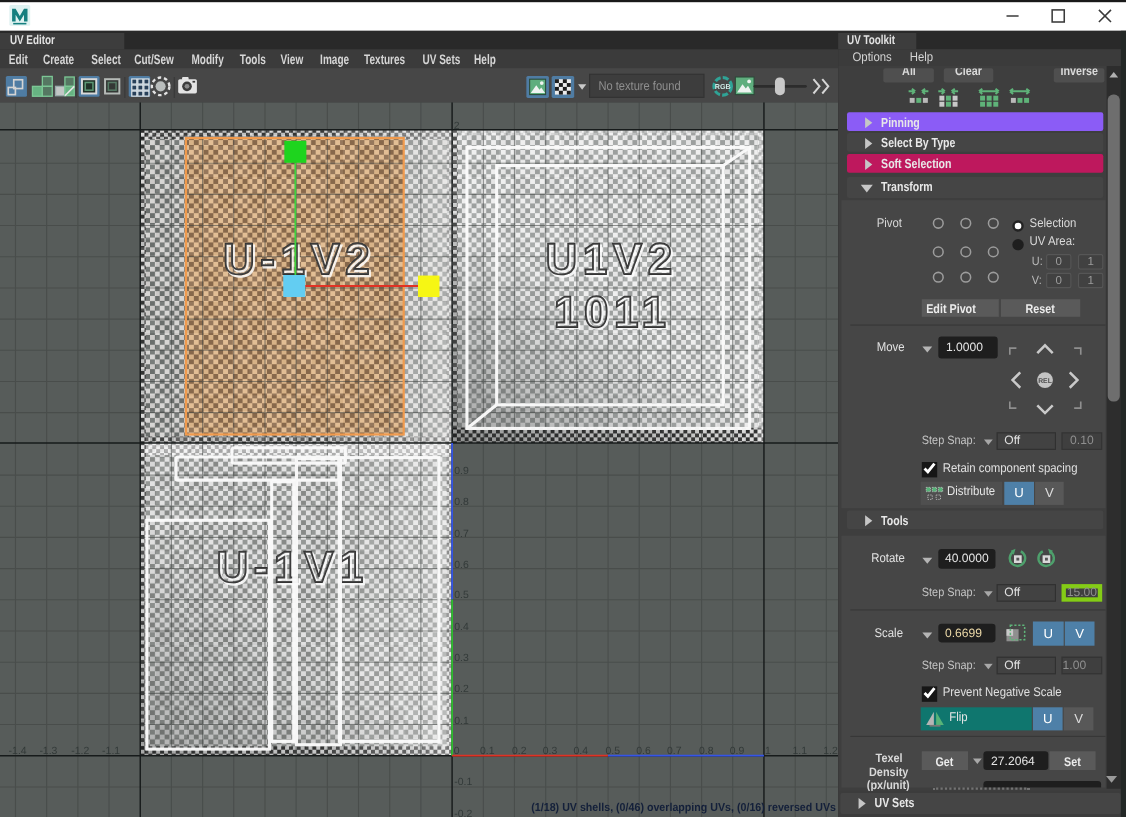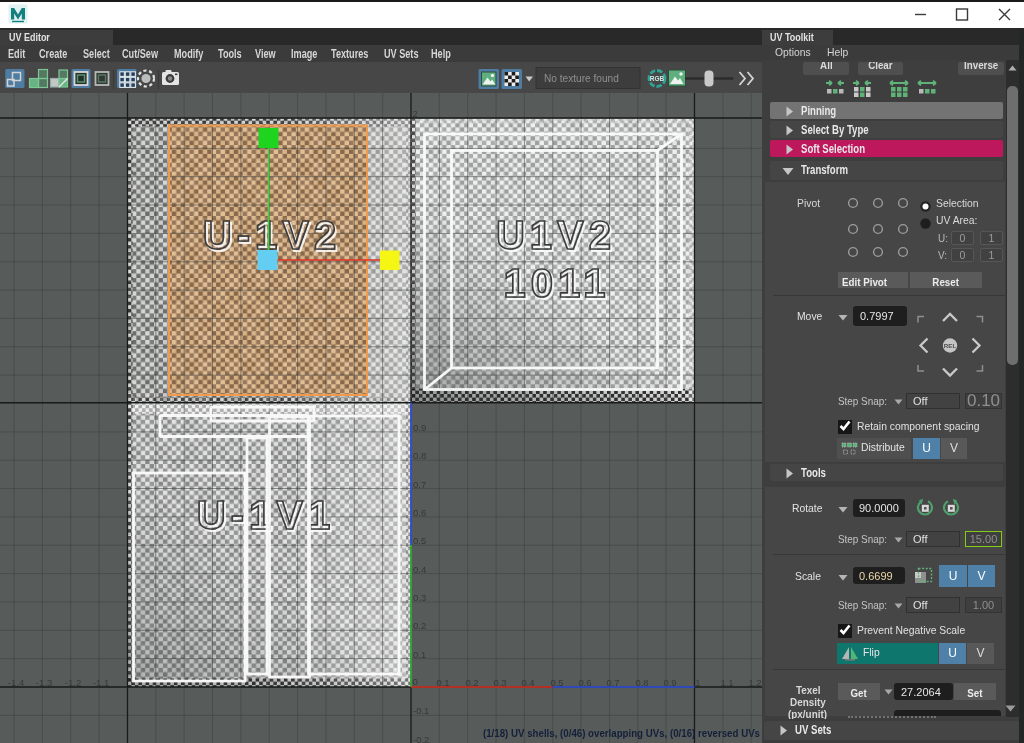--- a/index.html
+++ b/index.html
@@ -279,21 +279,21 @@
       <rect x="3" y="14.5" width="4.5" height="4.5" fill="#5fb379"></rect>
       <rect x="9" y="14.5" width="4.5" height="4.5" fill="#5fb379"></rect>
       <rect x="15" y="14.5" width="4.5" height="4.5" fill="#5fb379"></rect>
     </svg></div>
 <div style="position:absolute;left:916px;top:78px;width:22px;height:20px;"><svg width="22" height="20" viewBox="0 0 22 20">
       <path d="M2 5 H20 M2 5 l3 -2.4 M2 5 l3 2.4 M20 5 l-3 -2.4 M20 5 l-3 2.4" stroke="#5fb379" stroke-width="1.8" fill="none"></path>
       <rect x="3" y="11" width="4.5" height="4.5" fill="#b9b9b9"></rect>
       <rect x="9" y="11" width="4.5" height="4.5" fill="#5fb379"></rect>
       <rect x="15" y="11" width="4.5" height="4.5" fill="#5fb379"></rect>
     </svg></div>
-<div style="position:absolute;left:770px;top:102px;width:233px;height:17px;background:#737373;border-radius:2px">
+<div style="position:absolute;left:770px;top:102px;width:233px;height:17px;background:#8b5cf6;border-radius:2px">
     <svg width="9" height="11" viewBox="0 0 9 11" style="position:absolute;left:15px;top:3.5px">
       <path d="M1.5 0.5 L8 5.5 L1.5 10.5 Z" fill="#c6c6c6"></path>
     </svg>
     <span class="hd" style="left:31px;top:1.5px">Pinning</span>
   </div>
 <div style="position:absolute;left:770px;top:121px;width:233px;height:17px;background:#454545;border-radius:2px">
     <svg width="9" height="11" viewBox="0 0 9 11" style="position:absolute;left:15px;top:3.5px">
       <path d="M1.5 0.5 L8 5.5 L1.5 10.5 Z" fill="#c6c6c6"></path>
     </svg>
     <span class="hd" style="left:31px;top:1.5px">Select By Type</span>
@@ -347,21 +347,21 @@
     <span style="font-size:10.5px;color:#9c9c9c">1</span>
   </div>
 <div style="position:absolute;left:838px;top:272px;width:70px;height:16px;background:#5a5a5a;"><span class="bt" style="line-height:16px">Edit Pivot</span></div>
 <div style="position:absolute;left:910px;top:272px;width:72px;height:16px;background:#5a5a5a;text-align:center"><span class="bt" style="line-height:16px">Reset</span></div>
 <div style="position:absolute;left:773px;top:295px;width:232px;height:1px;background:#373737"></div>
 <div class="lb" style="left:797px;top:310px;font-size:11.5px;color:#e2e2e2;font-weight:normal;">Move</div>
 <svg width="10" height="7" viewBox="0 0 10 7" style="position:absolute;left:838px;top:314px">
     <path d="M0.5 1 9.5 1 5 6.5 Z" fill="#b5b5b5"></path>
   </svg>
 <div style="position:absolute;left:853px;top:306px;width:54px;height:20px;background:#1e1e1e;border-radius:3px;display:flex;align-items:center">
-    <span style="font-size:11px;color:#e6e6e6;margin-left:7px">0.7997</span>
+    <span style="font-size:11px;color:#e6e6e6;margin-left:7px">1.0000</span>
   </div>
 <div style="position:absolute;left:911px;top:305px;width:78px;height:80px;"><svg width="78" height="80" viewBox="0 0 78 80">
       <path d="M7 17.5 V11.5 H13" stroke="#8f8f8f" stroke-width="1.5" fill="none"></path>
       <path d="M65.5 11.5 H71.5 V17.5" stroke="#8f8f8f" stroke-width="1.5" fill="none"></path>
       <path d="M7 60 V66 H13" stroke="#8f8f8f" stroke-width="1.5" fill="none"></path>
       <path d="M65.5 66 H71.5 V60" stroke="#8f8f8f" stroke-width="1.5" fill="none"></path>
       <path d="M32 16 39 9 46 16" stroke="#c9c9c9" stroke-width="2.3" fill="none"></path>
       <path d="M32 63.5 39 70.5 46 63.5" stroke="#c9c9c9" stroke-width="2.3" fill="none"></path>
       <path d="M16.5 33.5 9.5 40.5 16.5 47.5" stroke="#c9c9c9" stroke-width="2.3" fill="none"></path>
       <path d="M61.5 33.5 68.5 40.5 61.5 47.5" stroke="#c9c9c9" stroke-width="2.3" fill="none"></path>
@@ -369,21 +369,21 @@
       <text x="39" y="43" text-anchor="middle" font-family="Liberation Sans, sans-serif" font-size="6.2" font-weight="bold" fill="#4f4f4f">REL</text>
     </svg></div>
 <div class="lb" style="left:838px;top:395px;font-size:11px;color:#c4c4c4;font-weight:normal;">Step Snap:</div>
 <svg width="9" height="6" viewBox="0 0 9 6" style="position:absolute;left:894px;top:399px">
     <path d="M0.5 0.5 8.5 0.5 4.5 5.5 Z" fill="#a8a8a8"></path>
   </svg>
 <div style="position:absolute;left:906px;top:393px;width:54px;height:16px;background:#424242;border:1px solid #303030;display:flex;align-items:center">
     <span style="font-size:11px;color:#e0e0e0;margin-left:6px">Off</span>
   </div>
 <div style="position:absolute;left:965px;top:393px;width:37px;height:16px;background:#3f3f3f;border:1px solid #333;display:flex;align-items:center;justify-content:center">
-    <span style="font-size:17px;color:#8f8f8f">0.10</span>
+    <span style="font-size:11px;color:#8f8f8f">0.10</span>
   </div>
 <div style="position:absolute;left:838px;top:420px;width:14px;height:14px;background:#161616">
     <svg width="14" height="14" viewBox="0 0 14 14" style="position:absolute;left:0px;top:-1px">
       <path d="M2.5 7 5.5 10 11.5 2.5" stroke="#fff" stroke-width="2.6" fill="none"></path>
     </svg>
   </div>
 <div class="lb" style="left:857px;top:420px;font-size:11.5px;color:#e0e0e0;font-weight:normal;">Retain component spacing</div>
 <div style="position:absolute;left:837px;top:438px;width:74px;height:21px;background:#4f4f4f">
     <svg width="17" height="13" viewBox="0 0 17 13" style="position:absolute;left:4px;top:4px">
       <g fill="#57b478" stroke="#bdbdbd" stroke-width="0.8" stroke-dasharray="1.2 1">
@@ -405,42 +405,42 @@
       <path d="M1.5 0.5 L8 5.5 L1.5 10.5 Z" fill="#c6c6c6"></path>
     </svg>
     <span class="hd" style="left:31px;top:1.5px">Tools</span>
   </div>
 <div style="position:absolute;left:765px;top:487px;width:240px;height:229px;background:#464646"></div>
 <div class="lb" style="left:792px;top:502px;font-size:11.5px;color:#e2e2e2;font-weight:normal;">Rotate</div>
 <svg width="10" height="7" viewBox="0 0 10 7" style="position:absolute;left:838px;top:506px">
     <path d="M0.5 1 9.5 1 5 6.5 Z" fill="#b5b5b5"></path>
   </svg>
 <div style="position:absolute;left:853px;top:499px;width:52px;height:18px;background:#1e1e1e;border-radius:3px;display:flex;align-items:center">
-    <span style="font-size:11px;color:#e6e6e6;margin-left:6px">90.0000</span>
+    <span style="font-size:11px;color:#e6e6e6;margin-left:6px">40.0000</span>
   </div>
 <div style="position:absolute;left:915px;top:498px;width:20px;height:20px;"><svg width="20" height="20" viewBox="0 0 20 20">
       <path d="M6.2 3.6 A7 7 0 1 0 13 3.2" fill="none" stroke="#4ea06c" stroke-width="2.2"></path>
       <path d="M8.2 0.8 3.8 2.6 6.6 6.4 Z" fill="#4ea06c"></path>
       <rect x="6.8" y="6.8" width="7" height="7" fill="#d9d9d9"></rect>
       <rect x="9" y="9" width="2.6" height="2.6" fill="#555"></rect>
     </svg></div>
 <div style="position:absolute;left:941px;top:498px;width:20px;height:20px;"><svg width="20" height="20" viewBox="0 0 20 20">
       <path d="M13.8 3.6 A7 7 0 1 1 7 3.2" fill="none" stroke="#4ea06c" stroke-width="2.2"></path>
       <path d="M11.8 0.8 16.2 2.6 13.4 6.4 Z" fill="#4ea06c"></path>
       <rect x="6.8" y="6.8" width="7" height="7" fill="#d9d9d9"></rect>
       <rect x="9" y="9" width="2.6" height="2.6" fill="#555"></rect>
     </svg></div>
 <div class="lb" style="left:838px;top:533px;font-size:11px;color:#c4c4c4;font-weight:normal;">Step Snap:</div>
 <svg width="9" height="6" viewBox="0 0 9 6" style="position:absolute;left:894px;top:537px">
     <path d="M0.5 0.5 8.5 0.5 4.5 5.5 Z" fill="#a8a8a8"></path>
   </svg>
 <div style="position:absolute;left:906px;top:531px;width:54px;height:16px;background:#424242;border:1px solid #303030;display:flex;align-items:center">
     <span style="font-size:11px;color:#e0e0e0;margin-left:6px">Off</span>
   </div>
-<div style="position:absolute;left:965px;top:531px;width:37px;height:16px;background:#3f3f3f;border:1px solid #84cc16;display:flex;align-items:center;justify-content:center">
+<div style="position:absolute;left:965px;top:531px;width:37px;height:16px;background:#3f3f3f;border:4px solid #84cc16;display:flex;align-items:center;justify-content:center">
     <span style="font-size:11px;color:#8f8f8f">15.00</span>
   </div>
 <div style="position:absolute;left:773px;top:554px;width:232px;height:1px;background:#373737"></div>
 <div class="lb" style="left:795px;top:570px;font-size:11.5px;color:#e2e2e2;font-weight:normal;">Scale</div>
 <svg width="10" height="7" viewBox="0 0 10 7" style="position:absolute;left:838px;top:574px">
     <path d="M0.5 1 9.5 1 5 6.5 Z" fill="#b5b5b5"></path>
   </svg>
 <div style="position:absolute;left:853px;top:567px;width:52px;height:17px;background:#1e1e1e;border-radius:3px;display:flex;align-items:center">
     <span style="font-size:11px;color:#ecd9a8;margin-left:6px">0.6699</span>
   </div>
@@ -451,21 +451,21 @@
     </svg></div>
 <div style="position:absolute;left:939px;top:565px;width:28px;height:22px;background:#4e80a8;text-align:center"><span style="font-size:12px;color:#fff;line-height:22px">U</span></div>
 <div style="position:absolute;left:968px;top:565px;width:27px;height:22px;background:#4e80a8;text-align:center"><span style="font-size:12px;color:#fff;line-height:22px">V</span></div>
 <div class="lb" style="left:838px;top:599px;font-size:11px;color:#c4c4c4;font-weight:normal;">Step Snap:</div>
 <svg width="9" height="6" viewBox="0 0 9 6" style="position:absolute;left:894px;top:603px">
     <path d="M0.5 0.5 8.5 0.5 4.5 5.5 Z" fill="#a8a8a8"></path>
   </svg>
 <div style="position:absolute;left:906px;top:597px;width:54px;height:16px;background:#424242;border:1px solid #303030;display:flex;align-items:center">
     <span style="font-size:11px;color:#e0e0e0;margin-left:6px">Off</span>
   </div>
-<div style="position:absolute;left:965px;top:597px;width:37px;height:16px;background:#3f3f3f;border:1px solid #333;display:flex;align-items:center;justify-content:center">
+<div style="position:absolute;left:965px;top:597px;width:37px;height:16px;background:#3f3f3f;border:1px solid #333;display:flex;align-items:center;">
     <span style="font-size:11px;color:#8f8f8f">1.00</span>
   </div>
 <div style="position:absolute;left:838px;top:624px;width:14px;height:14px;background:#161616">
     <svg width="14" height="14" viewBox="0 0 14 14" style="position:absolute;left:0px;top:-1px">
       <path d="M2.5 7 5.5 10 11.5 2.5" stroke="#fff" stroke-width="2.6" fill="none"></path>
     </svg>
   </div>
 <div class="lb" style="left:857px;top:624px;font-size:11.5px;color:#e0e0e0;font-weight:normal;">Prevent Negative Scale</div>
 <div style="position:absolute;left:837px;top:643px;width:101px;height:21px;background:#0f766e">
     <svg width="18" height="15" viewBox="0 0 18 15" style="position:absolute;left:4px;top:3px">

